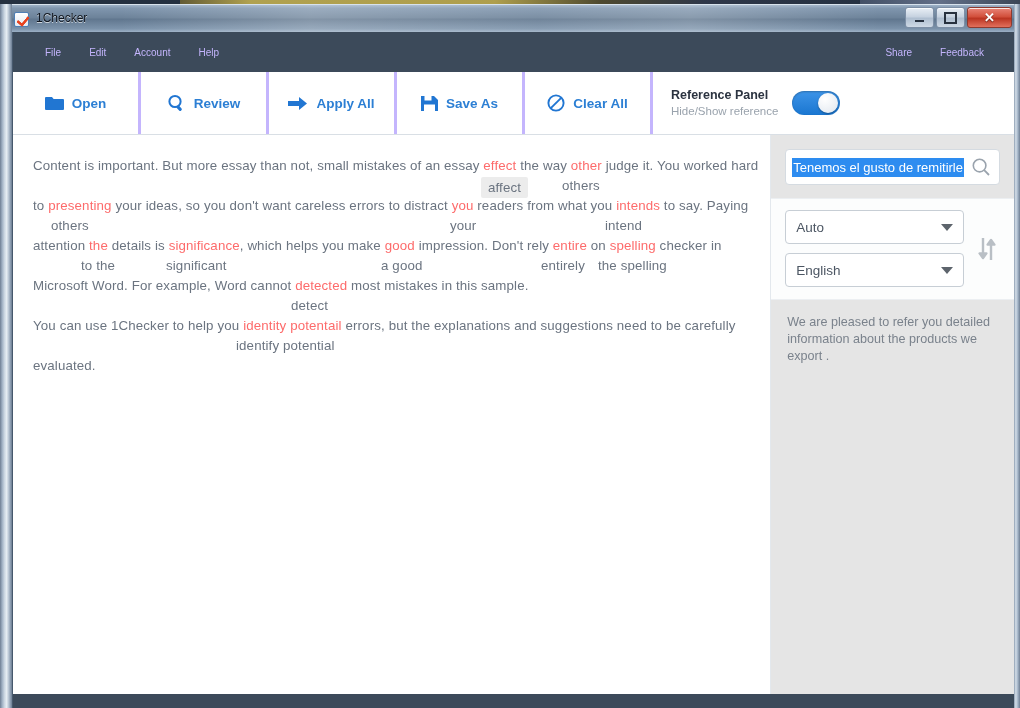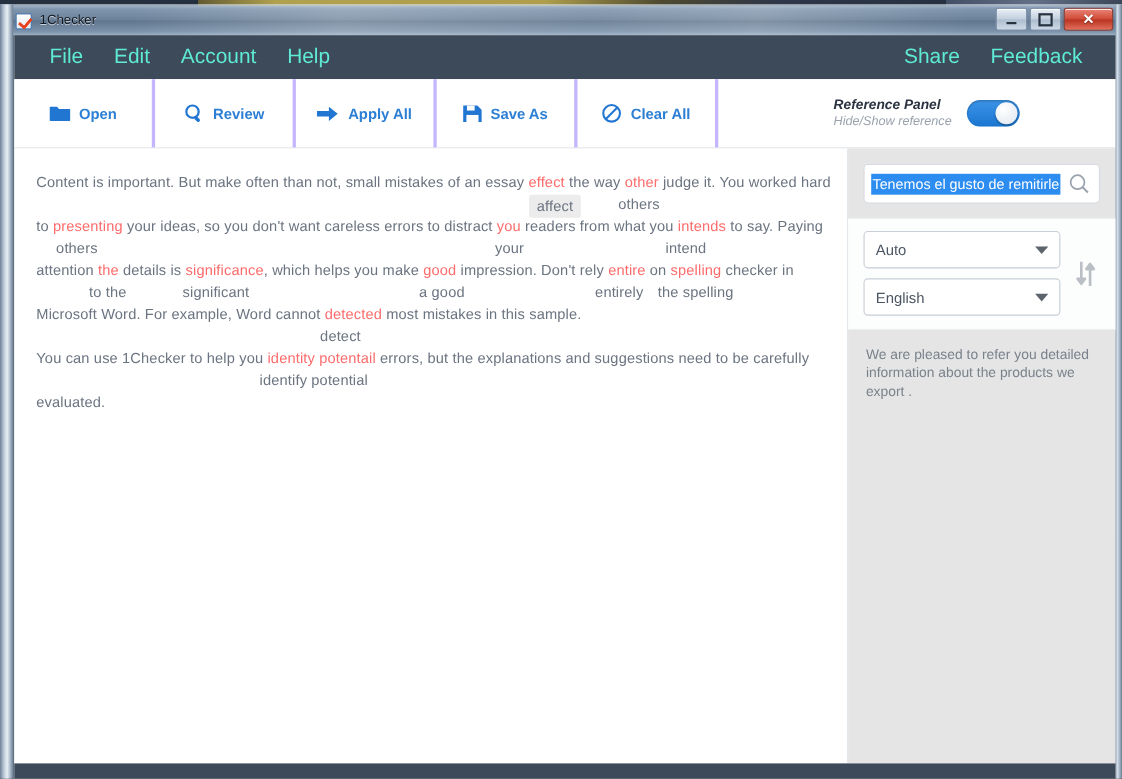--- a/index.html
+++ b/index.html
@@ -96,41 +96,41 @@
     display: flex; flex-direction: column;
     border-left: 1px solid #46586c;
   }
 
   
   .menubar {
     height: 40px; background: #3c4a5a; display: flex; align-items: center;
     flex: none;
   }
   .menu-item {
-    color: #5eead4; font-size: 19px; padding: 0 14px; height:40px;
+    color: #c4b5fd; font-size: 10px; padding: 0 14px; height:40px;
     display:flex; align-items:center; cursor: default;
   }
   .menu-item:first-child { margin-left: 18px; }
   .menu-spacer { flex: 1; }
   .menu-right { display:flex; align-items:center; margin-right: 16px; }
 
   
   .toolbar {
     height: 63px; background: #ffffff; display: flex; align-items: stretch;
     border-bottom: 1px solid #d9dfe5; flex: none;
   }
   .tb-btn {
     width: 128px; display: flex; align-items: center; justify-content: center;
     gap: 8px; color: #2c7fd4; font-size: 13.5px; font-weight: bold;
     border-right: 3px solid #c4b5fd; cursor: default;
   }
   .tb-btn svg { display:block; }
   .tb-ref {
-    flex: 1; display: flex; align-items: center; justify-content: center;
-    gap: 14px; padding-left: 18px; font-style: italic;
+    flex: 1; display: flex; align-items: center; 
+    gap: 14px; padding-left: 18px;
   }
   .ref-txt { line-height: 1.25; }
   .ref-title { font-size: 12.5px; font-weight: bold; color: #2b3340; }
   .ref-sub { font-size: 11.5px; color: #9aa3ad; }
   .toggle {
     width: 48px; height: 24px; border-radius: 12px;
     background: linear-gradient(180deg,#3d94e8,#1a76d0);
     position: relative; box-shadow: inset 0 1px 2px rgba(0,0,0,.25);
   }
   .toggle .knob {
@@ -299,21 +299,21 @@
         <div class="toggle">
           <div class="knob"></div>
         </div>
       </div>
     </div>
 
     <div class="main">
 
       <div class="doc" id="doc">
           <div class="para">
-            <div class="line"><span class="">Content is important. But make often than not, small mistakes of an essay </span><span class="err">effect</span><span class=""> the way </span><span class="err">other</span><span class=""> judge it. You worked hard</span></div>
+            <div class="line"><span class="">Content is important. But more essay than not, small mistakes of an essay </span><span class="err">effect</span><span class=""> the way </span><span class="err">other</span><span class=""> judge it. You worked hard</span></div>
             <div class="line sug" style="position: relative;"><span class="sugword hl" style="position: absolute; left: 455px; top: 2px;">affect</span><span class="sugword" style="position: absolute; left: 529px; top: 2px;">others</span></div>
           </div>
           <div class="para">
             <div class="line"><span class="">to </span><span class="err">presenting</span><span class=""> your ideas, so you don't want careless errors to distract </span><span class="err">you</span><span class=""> readers from what you </span><span class="err">intends</span><span class=""> to say. Paying</span></div>
             <div class="line sug" style="position: relative;"><span class="sugword" style="position: absolute; left: 18px; top: 2px;">others</span><span class="sugword" style="position: absolute; left: 417px; top: 2px;">your</span><span class="sugword" style="position: absolute; left: 572px; top: 2px;">intend</span></div>
           </div>
           <div class="para">
             <div class="line"><span class="">attention </span><span class="err">the</span><span class=""> details is </span><span class="err">significance</span><span class="">, which helps you make </span><span class="err">good</span><span class=""> impression. Don't rely </span><span class="err">entire</span><span class=""> on </span><span class="err">spelling</span><span class=""> checker in</span></div>
             <div class="line sug" style="position: relative;"><span class="sugword" style="position: absolute; left: 48px; top: 2px;">to the</span><span class="sugword" style="position: absolute; left: 133px; top: 2px;">significant</span><span class="sugword" style="position: absolute; left: 348px; top: 2px;">a good</span><span class="sugword" style="position: absolute; left: 508px; top: 2px;">entirely</span><span class="sugword" style="position: absolute; left: 565px; top: 2px;">the spelling</span></div>
           </div>

